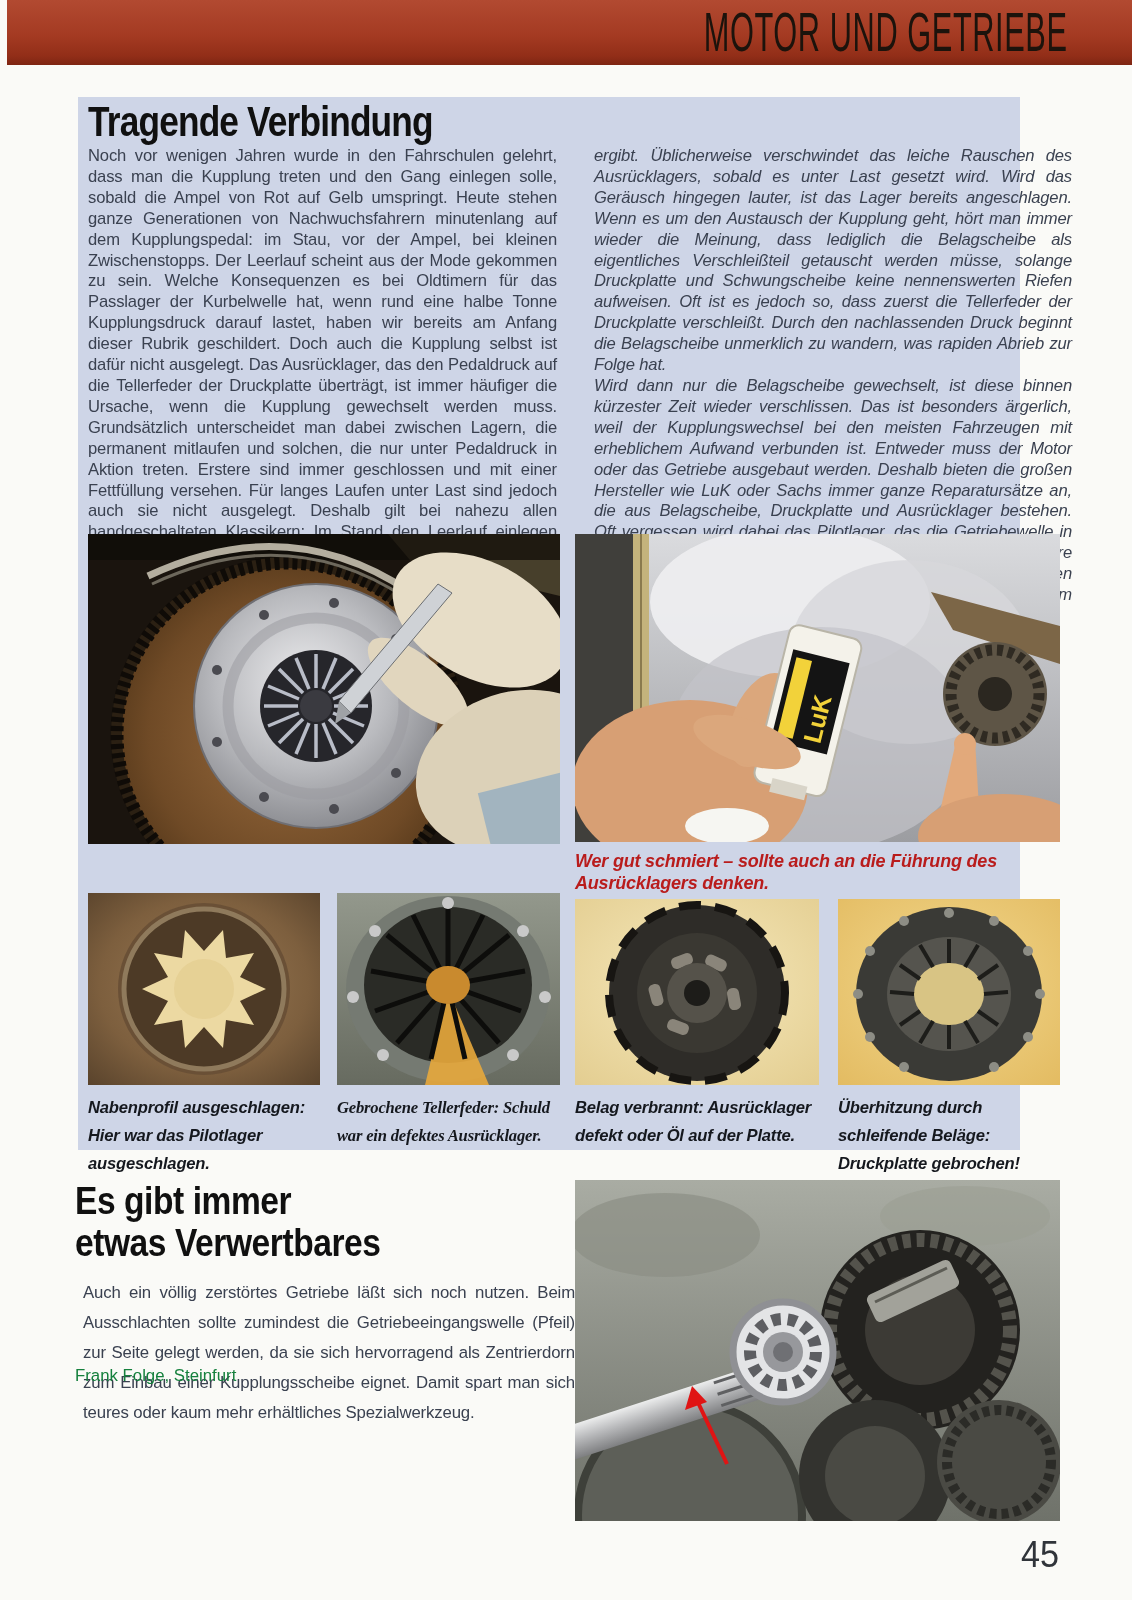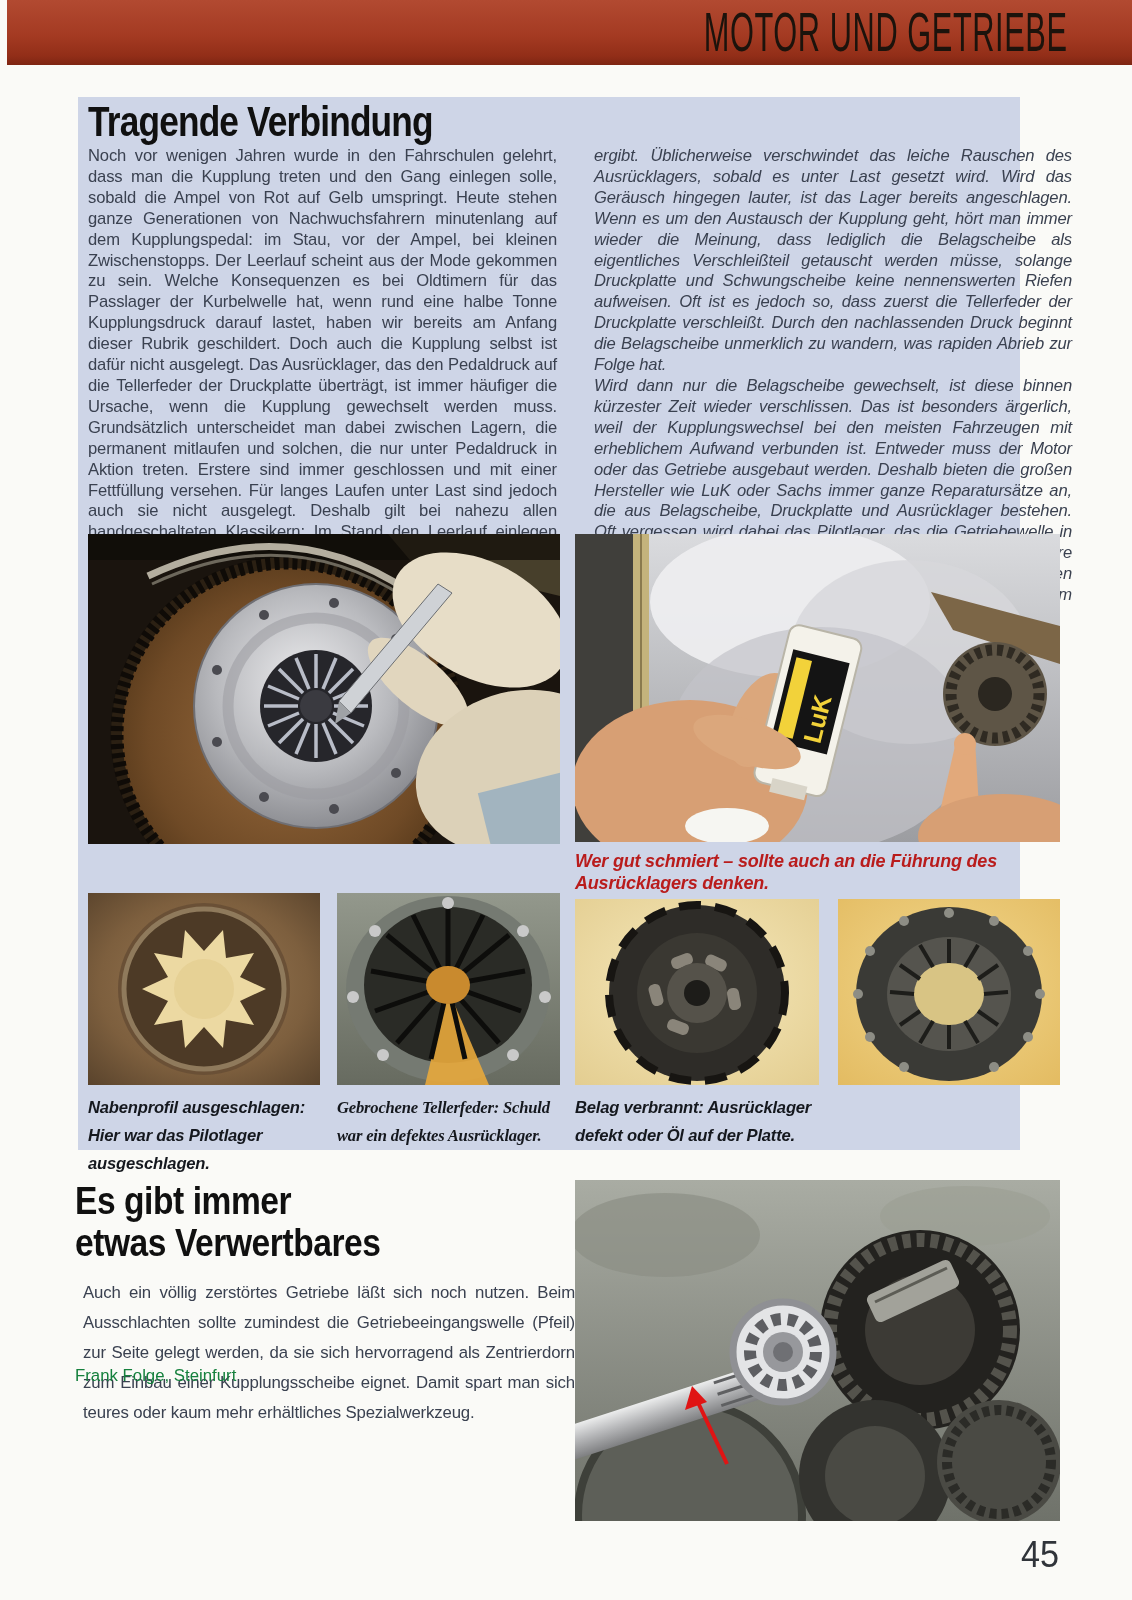--- a/index.html
+++ b/index.html
@@ -326,20 +326,21 @@
             <circle cx="20" cy="95" r="5"></circle>
           <circle cx="32" cy="52" r="5"></circle>
             <circle cx="66" cy="22" r="5"></circle>
         </g>
       </svg>
     </div>
 
     <div class="smallcap cap1">Nabenprofil ausgeschlagen: Hier war das Pilotlager ausgeschlagen.</div>
     <div class="smallcap cap2">Gebrochene Tellerfeder: Schuld war ein defektes Ausrücklager.</div>
     <div class="smallcap cap3">Belag verbrannt: Ausrücklager defekt oder Öl auf der Platte.</div>
+    <div class="smallcap cap4">Überhitzung durch schleifende Beläge: Druckplatte gebrochen!</div>
   </div>
 
   <div class="a2title">
     <div>Es gibt immer</div>
     <div>etwas Verwertbares</div>
   </div>
   <div class="a2body">Auch ein völlig zerstörtes Getriebe läßt sich noch nutzen. Beim Ausschlachten sollte zumindest die Getriebeeingangswelle (Pfeil) zur Seite gelegt werden, da sie sich hervorragend als Zentrierdorn zum Einbau einer Kupplungsscheibe eignet. Damit spart man sich teures oder kaum mehr erhältliches Spezialwerkzeug.</div>
   <div class="a2byline">Frank Folge, Steinfurt</div>
 
   <div class="photoG photo">

